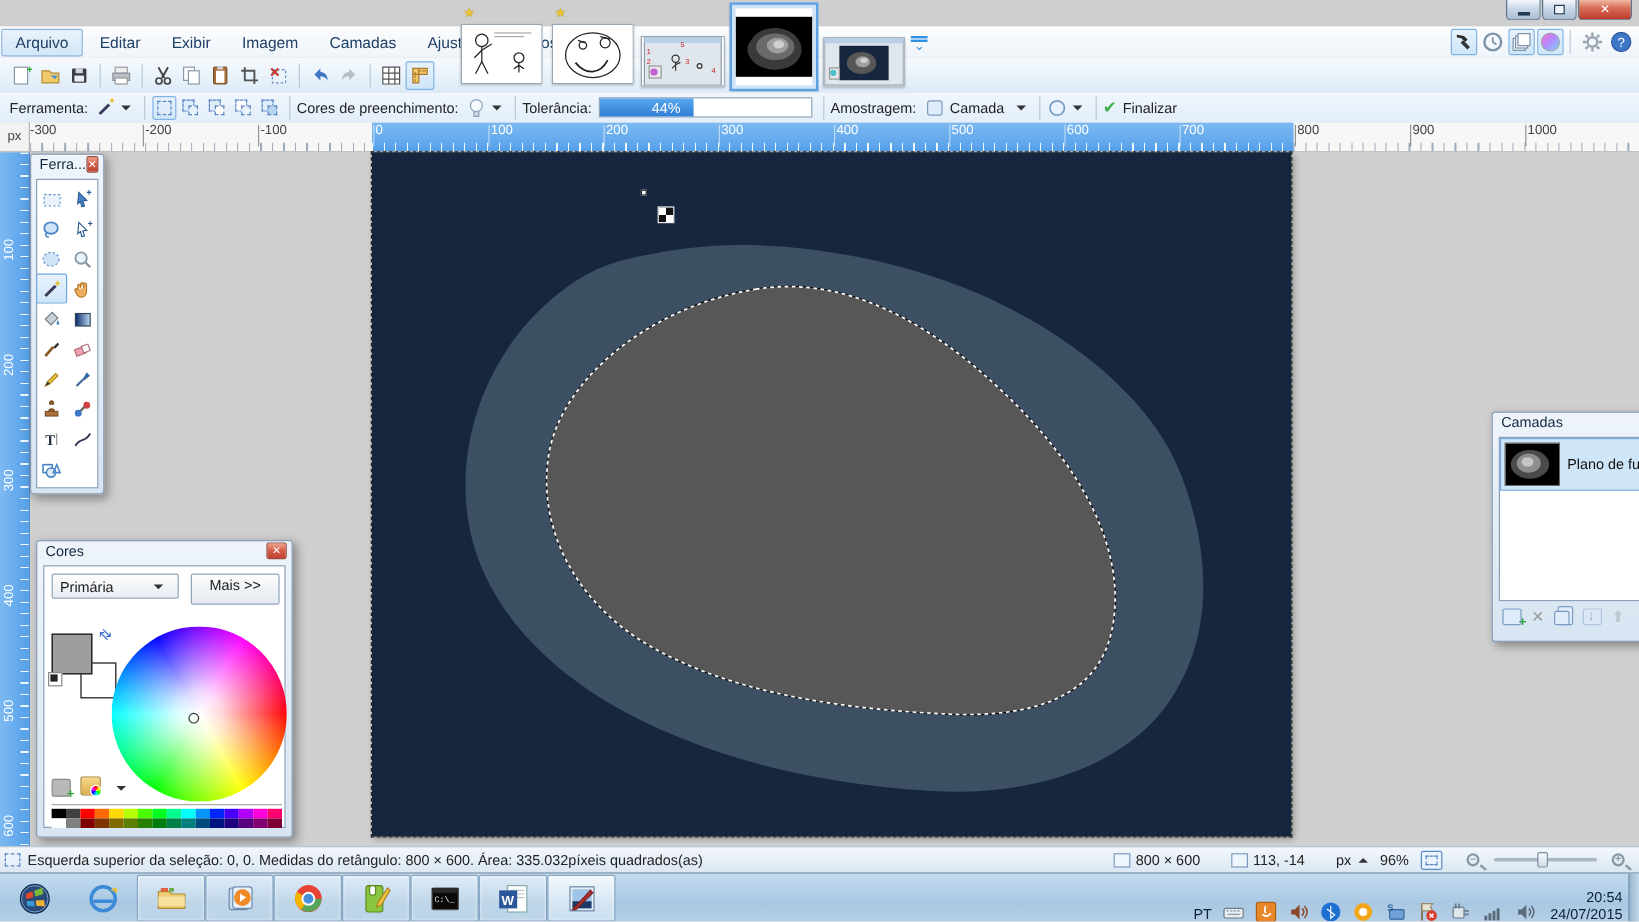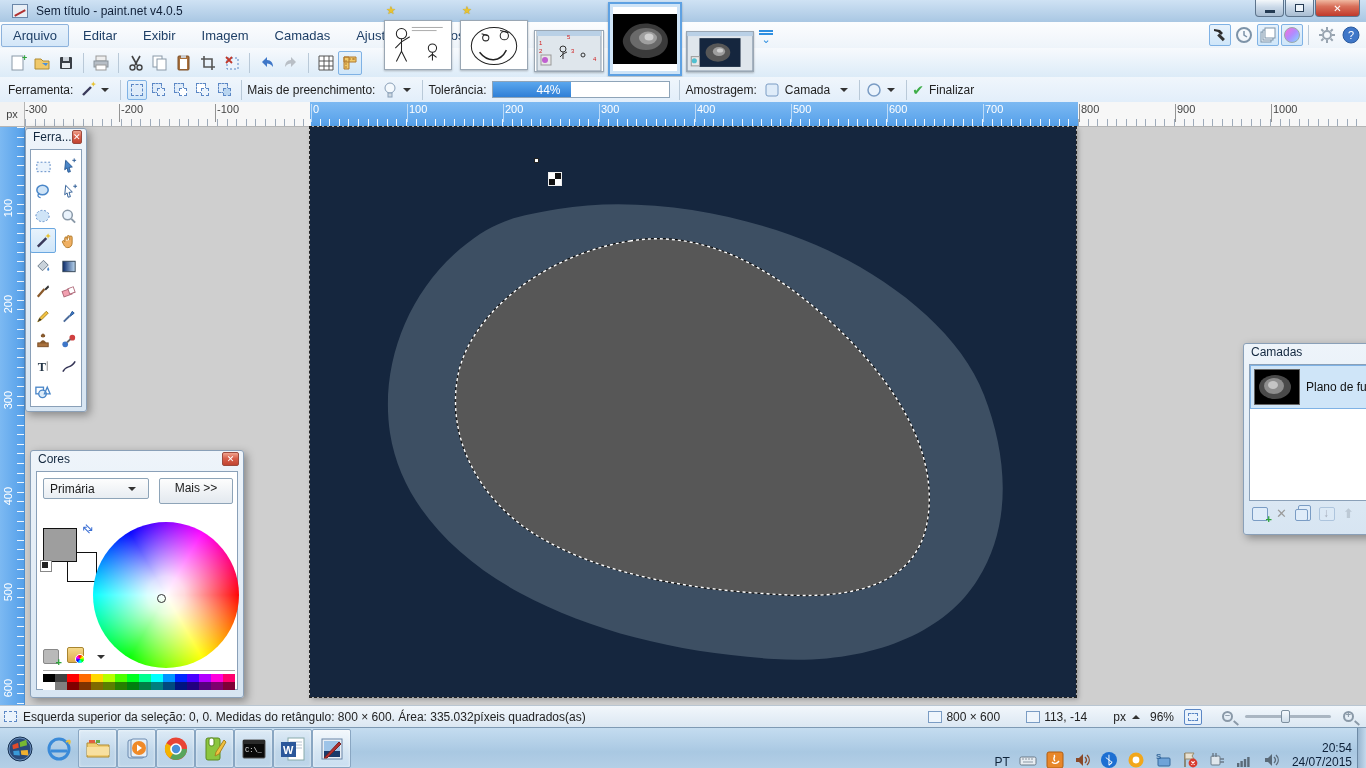--- a/index.html
+++ b/index.html
@@ -147,40 +147,36 @@
   .mag::after { content:""; position:absolute; left:9px; top:9px; width:6px; height:2px; background:#8a99a8; transform:rotate(40deg); }
   .mag .sign { position:absolute; left:0px; top:-3px; width:100%; text-align:center; font-size:9px; color:#8a99a8; font-weight:bold; }
   .zoom-slider { width:86px; height:3px; background:#aab6c2; border-radius:2px; position:relative; margin:0 6px; }
   .zoom-thumb { position:absolute; left:36px; top:-5px; width:9px; height:13px; background:linear-gradient(#f6fafd,#cfdde9); border:1px solid #7d8f9f; border-radius:2px; }
   .sb-caret-up { width:0; height:0; border-left:4px solid transparent; border-right:4px solid transparent; border-bottom:4px solid #333; margin:0 10px 0 6px; }
 
   
   .taskbar { position:absolute; left:0; top:727px; width:1366px; height:41px;
     background:linear-gradient(#c4dcf0,#a9c8e2 60%,#b4cfe6); border-top:1px solid #7e9ab4; }
   .tb-apps { position:absolute; left:0; top:0; height:41px; display:flex; align-items:center; }
-  .task-btn { width:39px; height:39px; margin:0; display:flex; align-items:center; justify-content:center; }
+  .task-btn { width:57px; height:39px; margin:0; display:flex; align-items:center; justify-content:center; }
   .task-btn.running { border:1px solid #89a6c2; border-radius:2px; background:linear-gradient(rgba(255,255,255,.45),rgba(255,255,255,.12)); box-shadow:inset 0 0 3px rgba(255,255,255,.7); }
   .task-btn.active { background:linear-gradient(rgba(255,255,255,.8),rgba(220,236,250,.55)); }
   .tray { position:absolute; right:14px; top:0; height:41px; display:flex; align-items:flex-end; }
   .tray-item { margin-left:9px; display:flex; align-items:center; color:#10253c; }
   .tray-clock { margin-left:12px; text-align:right; color:#0d2038; font-size:12px; line-height:14px; }
   .show-desktop { position:absolute; right:0; top:0; width:9px; height:41px; background:linear-gradient(90deg,#9ab6d0,#c3d9ec); border-left:1px solid #6d8aa6; }
 
   .icon16 { width:18px; height:18px; display:block; }
   .icon24 { width:26px; height:26px; display:block; }
 </style>
 </head>
 <body>
 
 <div class="screen">
 
-  <div class="titlebar">
-    <div class="app-icon"></div>
-    <div class="title-text">Sem título - paint.net v4.0.5</div>
-  </div>
   <div class="winbtns">
     <div class="winbtn">
         <div class="min-glyph"></div>
       </div>
     <div class="winbtn">
         <div class="restore-glyph"></div>
       </div>
     <div class="winbtn close">✕</div>
   </div>
 
@@ -420,21 +416,21 @@
           <div class="dashed-sq small"></div>
         </div>
       </div>
     <div class="selmode">
         <div class="wrap">
           <div class="dashed-sq" style="width:10px;height:10px;"></div>
           <div class="dashed-sq small" style="background:#b8d4ef;"></div>
         </div>
       </div>
     <div class="opt-sep"></div>
-    <span class="opt-label">Mais de preenchimento:</span>
+    <span class="opt-label">Cores de preenchimento:</span>
     <svg class="icon16" viewBox="0 0 18 18">
         <circle cx="9" cy="7" r="5" fill="#f4f9fd" stroke="#8aa0b8"></circle>
         <rect x="7" y="12" width="4" height="4" fill="#cfd9e2" stroke="#8aa0b8"></rect>
       </svg>
     <div class="caret"></div>
     <div class="opt-sep"></div>
     <span class="opt-label">Tolerância:</span>
     <div class="tol-slider">
       <div class="tol-fill"></div>
       <div class="tol-text">44%</div>

